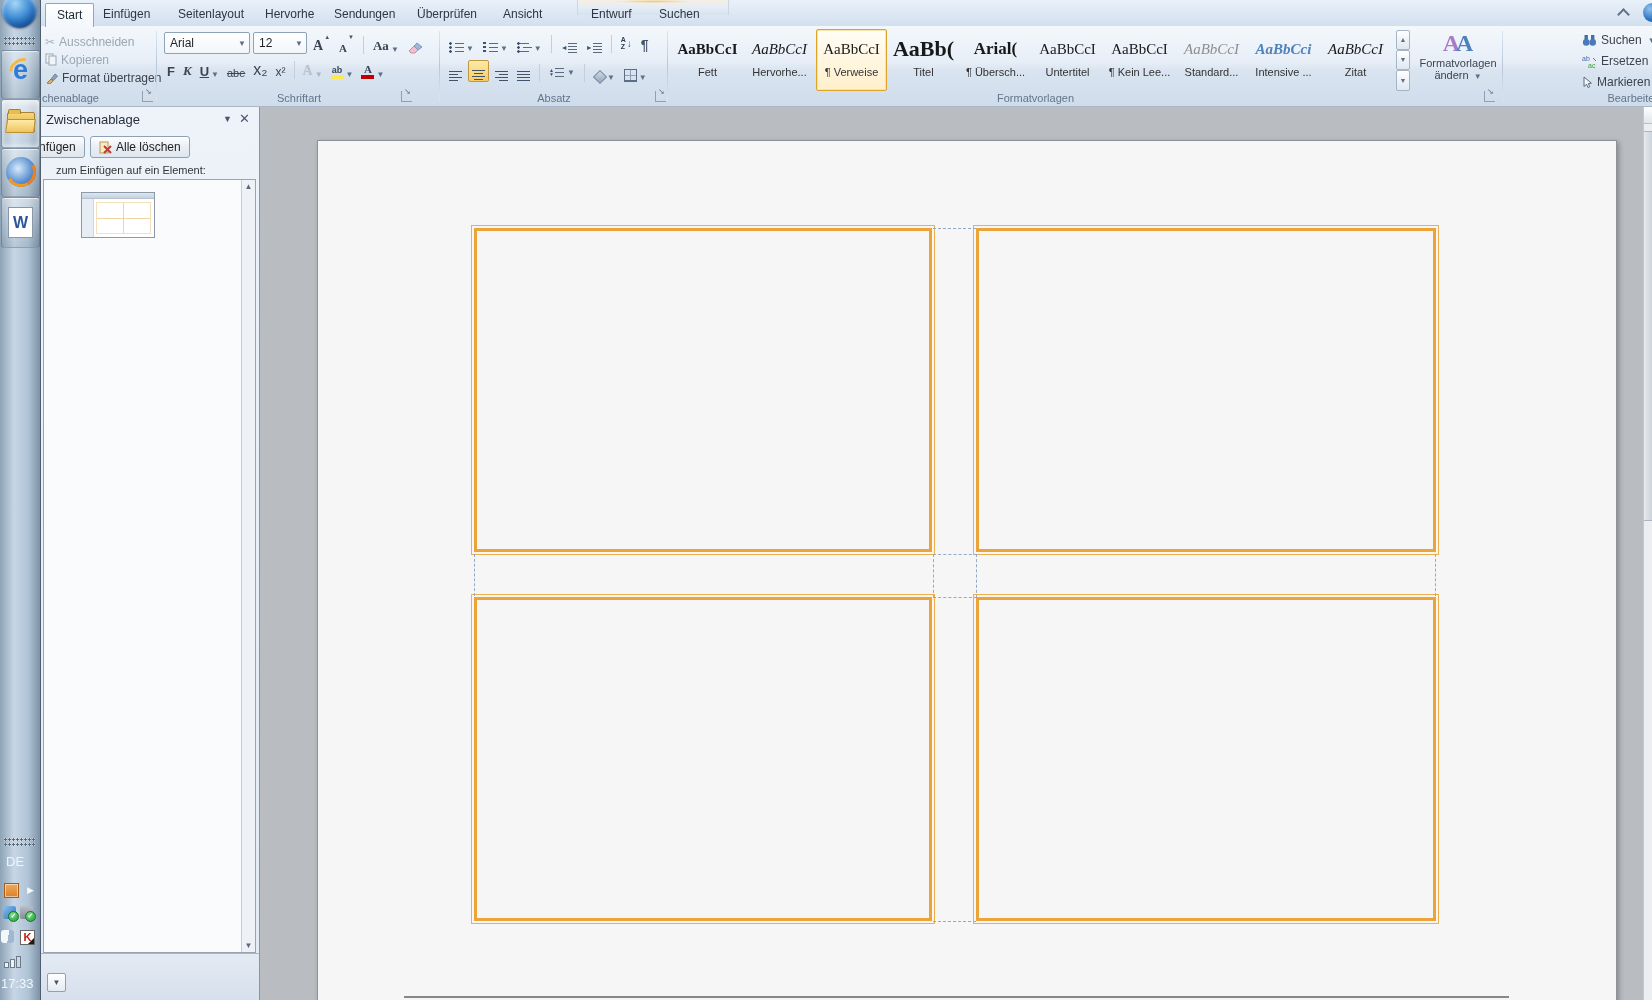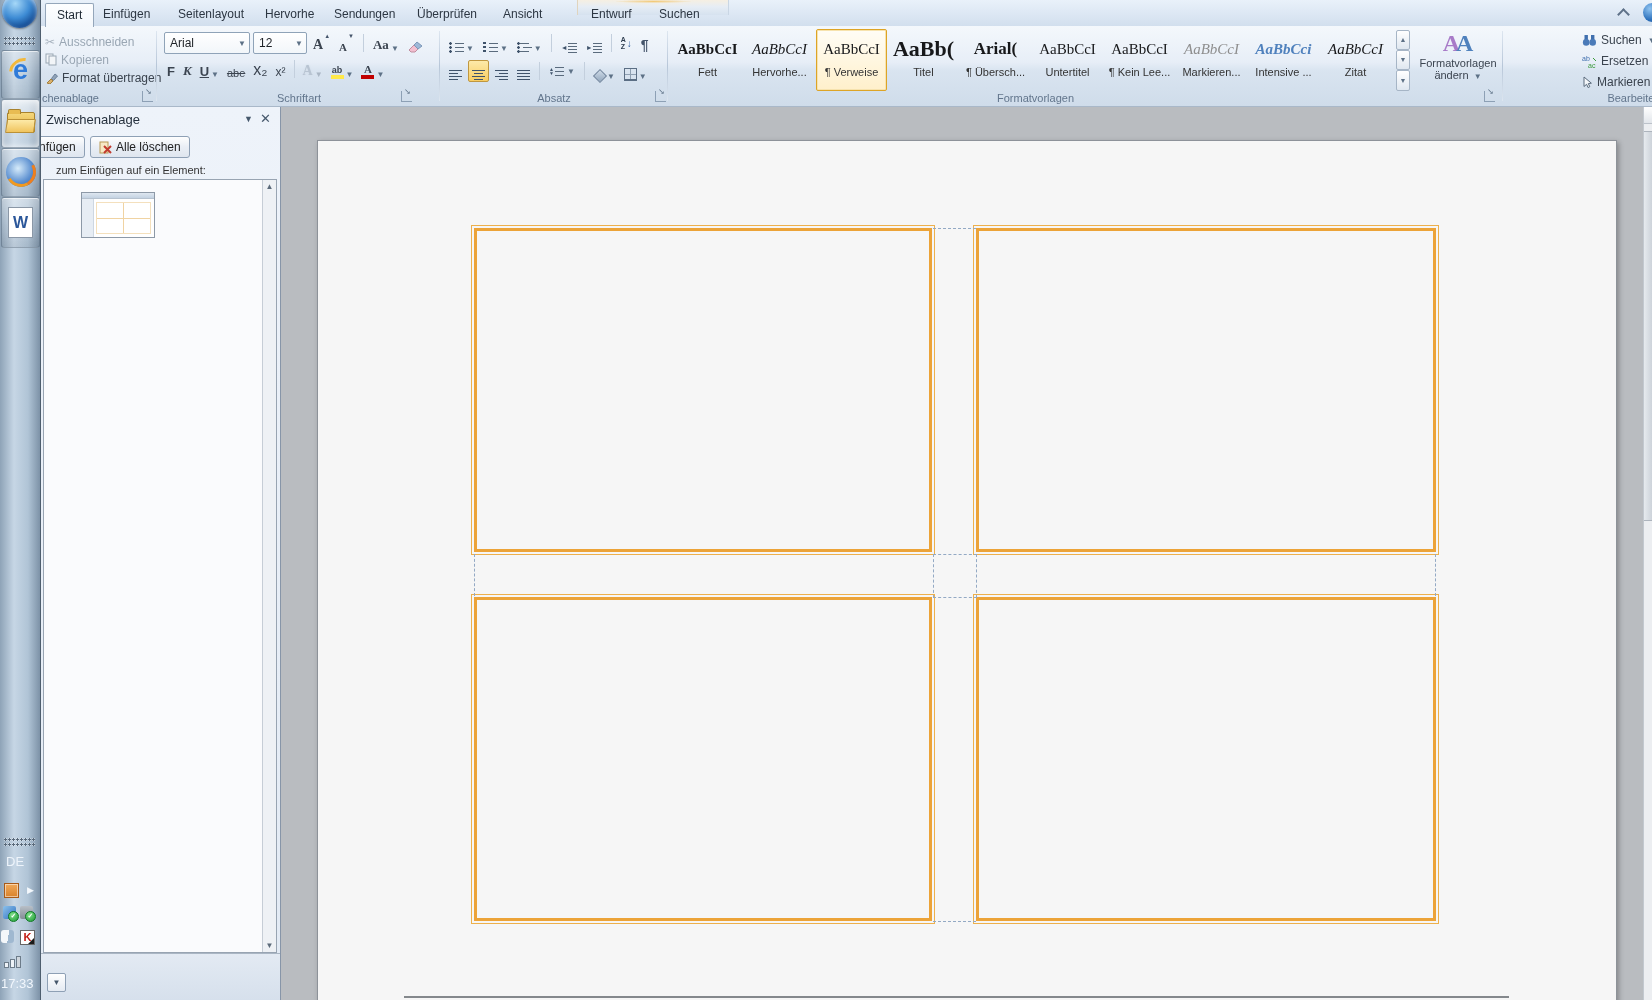--- a/index.html
+++ b/index.html
@@ -91,21 +91,21 @@
   .launcher{position:absolute;bottom:4px;width:10px;height:10px;
           border-left:1px solid #8da0b5;border-bottom:1px solid #8da0b5;}
   .launcher i{position:absolute;left:2px;top:-4px;font-size:8px;color:#5d7186;font-style:normal;}
 
   .g-clip{left:0;width:117px;}
   .clip-row{position:absolute;left:5px;height:17px;display:flex;align-items:center;gap:4px;font-size:12px;color:#3a434e;white-space:nowrap;}
   .clip-row.disabled{color:#9aa7b4;}
   .scis{font-size:12px;color:#a7b2be;}
 
   .g-font{left:118px;width:282px;}
-  .f-row{position:absolute;left:6px;display:flex;align-items:center;}
+  .f-row{position:absolute;left:6px;display:flex;align-items:flex-end;}
   .combo{display:flex;align-items:center;height:20px;background:linear-gradient(#fff,#f2f6fa);
          border:1px solid #8fa3b8;border-radius:2px;font-size:12px;padding:0 3px 0 5px;color:#1d2126;}
   .cvA{font-size:8px;color:#5d7186;margin-left:auto;padding-left:5px;}
   .sbtn{display:inline-flex;align-items:flex-end;height:20px;padding:0 3px;border-radius:2px;
         font-size:12px;color:#3b4450;position:relative;}
   .tinyA{font-size:6px;color:#44546a;margin-left:1px;}
   .serifB{font-family:"Liberation Serif",serif;}
   .bar{display:block;height:4px;width:13px;margin-top:0px;}
   .stack{display:flex;flex-direction:column;align-items:center;line-height:1;}
   .vsep{width:1px;height:18px;background:#c3cfdd;margin:0 3px;}
@@ -170,21 +170,21 @@
   .chgstyles{position:absolute;left:747px;top:4px;width:86px;height:62px;text-align:center;font-size:11px;color:#3b4450;}
   .aa1{font-family:"Liberation Serif",serif;font-size:24px;font-weight:bold;color:#a87bc8;}
   .aa2{font-family:"Liberation Serif",serif;font-size:24px;font-weight:bold;color:#4f81bd;margin-left:-4px;}
 
   .g-edit{left:1539px;width:110px;}
   .ed-row{position:absolute;left:3px;height:18px;display:flex;align-items:center;gap:4px;font-size:12px;color:#3a434e;white-space:nowrap;}
 
   
   .workspace{position:absolute;top:107px;left:0;right:0;bottom:0;background:#b9bcc0;}
 
-  .taskpane{position:absolute;left:0;top:0;width:241px;height:100%;
+  .taskpane{position:absolute;left:0;top:0;width:220px;height:100%;
             background:linear-gradient(#eef3fa,#e2eaf4);border-right:1px solid #8795a8;box-sizing:border-box;}
   .tp-title{position:absolute;top:5px;left:6px;font-size:13px;color:#25303d;}
   .tp-dd{position:absolute;right:27px;top:7px;font-size:9px;color:#46586c;}
   .tp-close{position:absolute;right:9px;top:4px;font-size:13px;color:#46586c;}
   .tp-btn{position:absolute;height:22px;border:1px solid #8ea0b5;border-radius:3px;
           background:linear-gradient(#fefefe,#e9eef5 50%,#dfe6ef);font-size:12px;color:#222;
           display:flex;align-items:center;gap:4px;padding:0 8px;box-sizing:border-box;}
   .tp-hint{position:absolute;top:57px;left:16px;font-size:11px;color:#333;white-space:nowrap;}
   .tp-list{position:absolute;left:3px;right:3px;top:72px;bottom:47px;background:#fafbfd;border:1px solid #98a4b2;}
   .thumb{position:absolute;left:37px;top:12px;width:72px;height:44px;border:1px solid #8d99a7;background:#fff;}
@@ -500,21 +500,21 @@
           <div class="sitem">
             <div class="prev">AaBbCcI</div>
             <div class="slabel">Untertitel</div>
           </div>
           <div class="sitem">
             <div class="prev">AaBbCcI</div>
             <div class="slabel">¶ Kein Lee...</div>
           </div>
           <div class="sitem">
             <div class="prev p-weak">AaBbCcI</div>
-            <div class="slabel">Markieren...</div>
+            <div class="slabel">Standard...</div>
           </div>
           <div class="sitem">
             <div class="prev p-int">AaBbCci</div>
             <div class="slabel">Intensive ...</div>
           </div>
           <div class="sitem">
             <div class="prev p-italic">AaBbCcI</div>
             <div class="slabel">Zitat</div>
           </div>
         </div>

